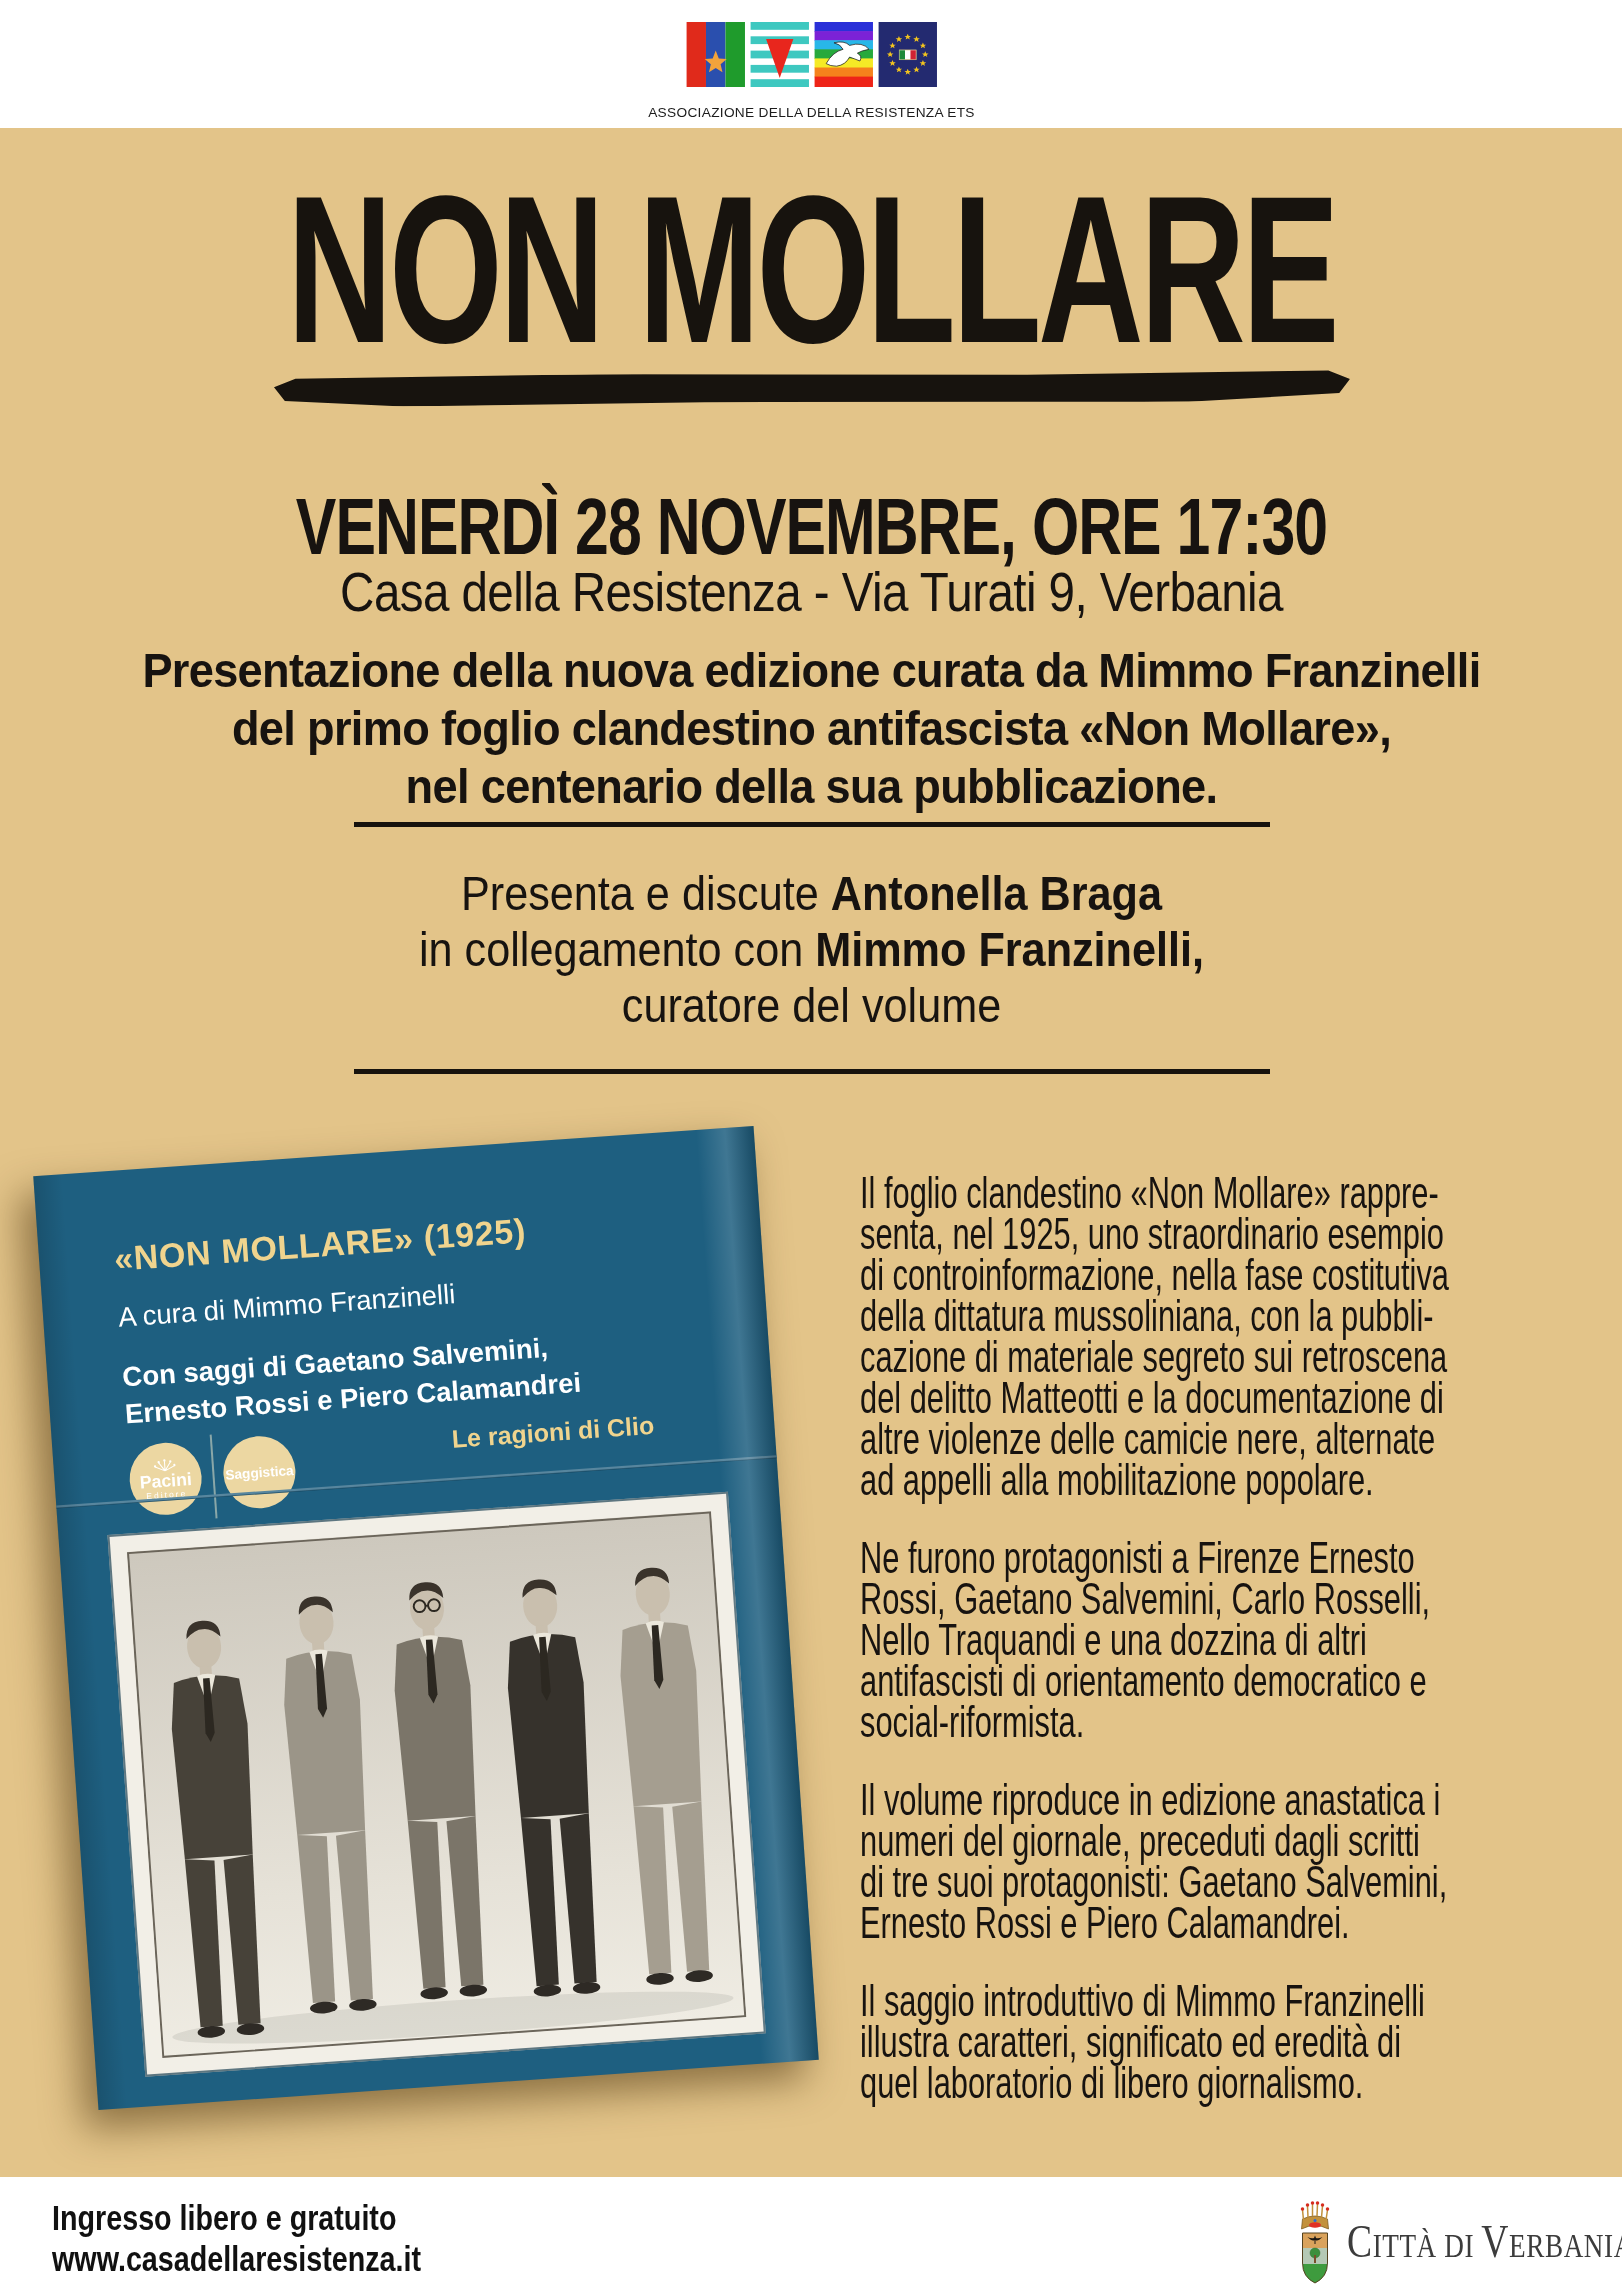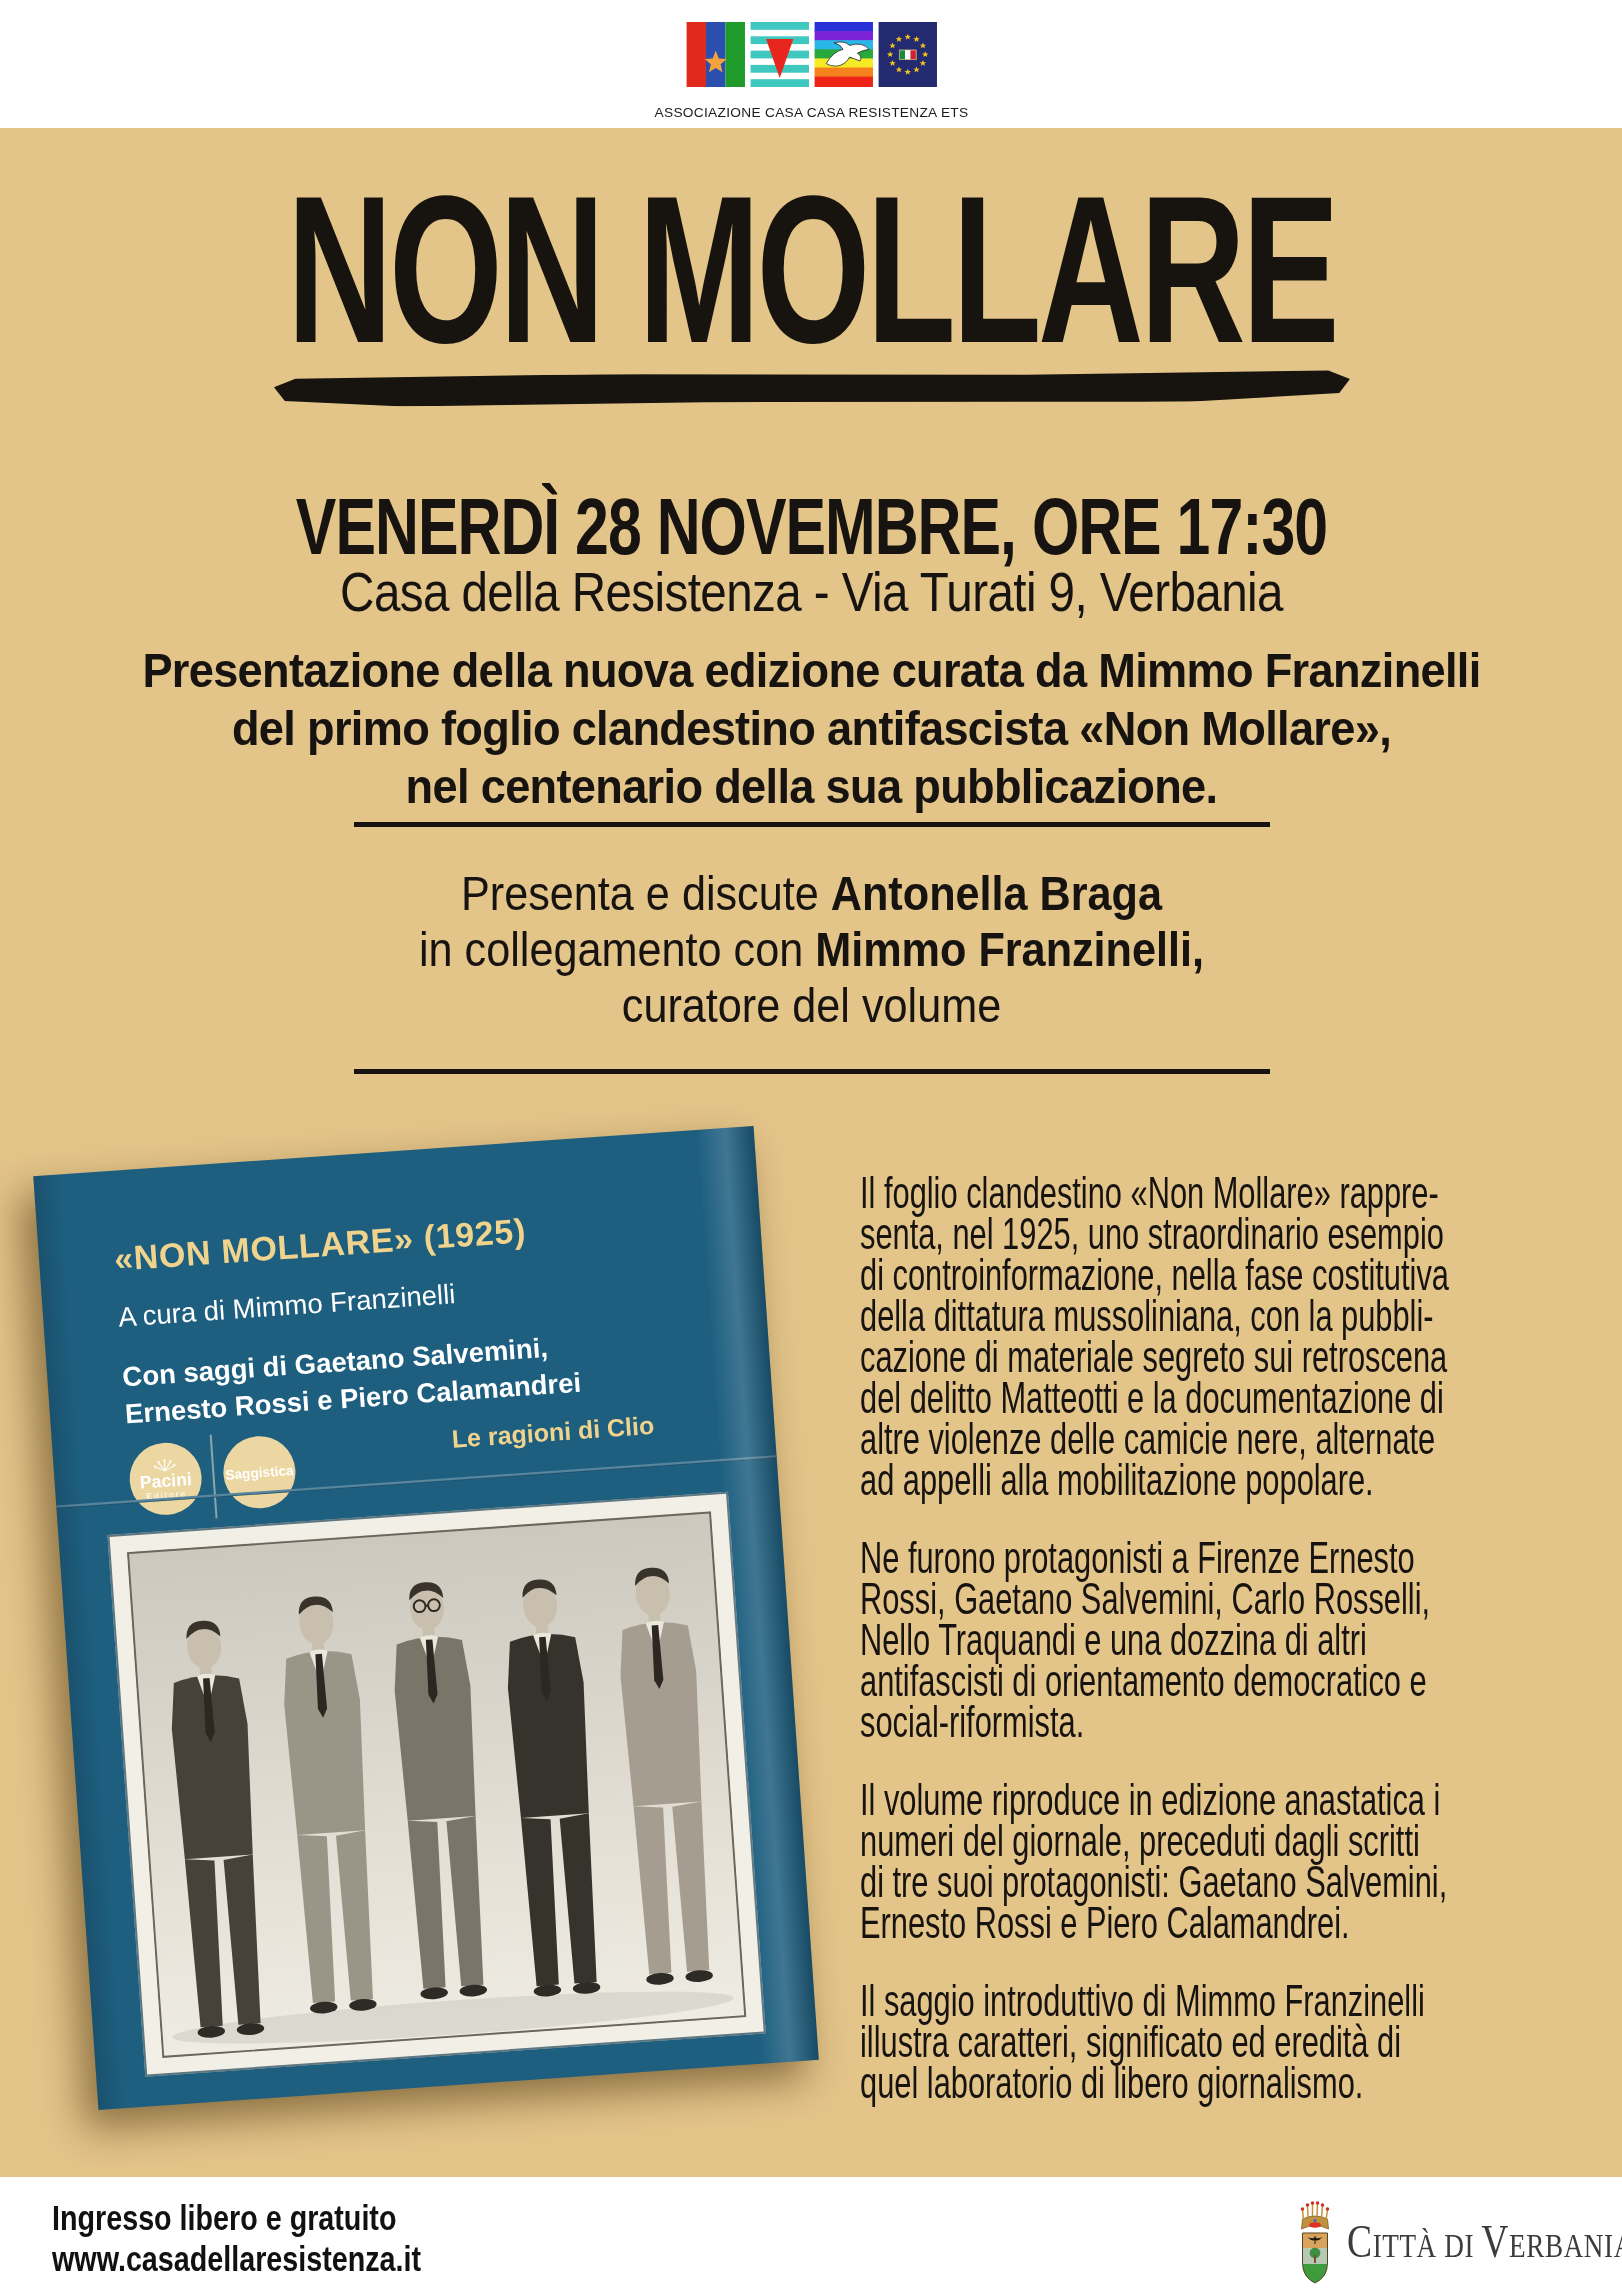--- a/index.html
+++ b/index.html
@@ -127,21 +127,21 @@
           <use href="#eustar" transform="translate(21.6,36.5)"></use>
             <use href="#eustar" transform="translate(31.5,26.6)"></use>
         </g>
         <g>
           <rect x="32" y="43" width="26" height="15" fill="#ffffff" stroke="#d8c070" stroke-width="1"></rect>
           <rect x="32.5" y="43.5" width="8.3" height="14" fill="#1f8a3a"></rect>
           <rect x="49.2" y="43.5" width="8.3" height="14" fill="#cf2333"></rect>
         </g>
       </svg>
     </div>
-    <div class="assoc">ASSOCIAZIONE CASA CASA RESISTENZA ETS</div>
+    <div class="assoc">ASSOCIAZIONE DELLA DELLA RESISTENZA ETS</div>
   </div>
 
   <div class="nm-title">NON MOLLARE</div>
   <div class="nm-underline"></div>
 
   <div class="ctr date">VENERDÌ 28 NOVEMBRE, ORE 17:30</div>
   <div class="ctr venue">Casa della Resistenza - Via Turati 9, Verbania</div>
   <div class="ctr desc pre">Presentazione della nuova edizione curata da Mimmo Franzinelli
 del primo foglio clandestino antifascista «Non Mollare»,
 nel centenario della sua pubblicazione.</div>

